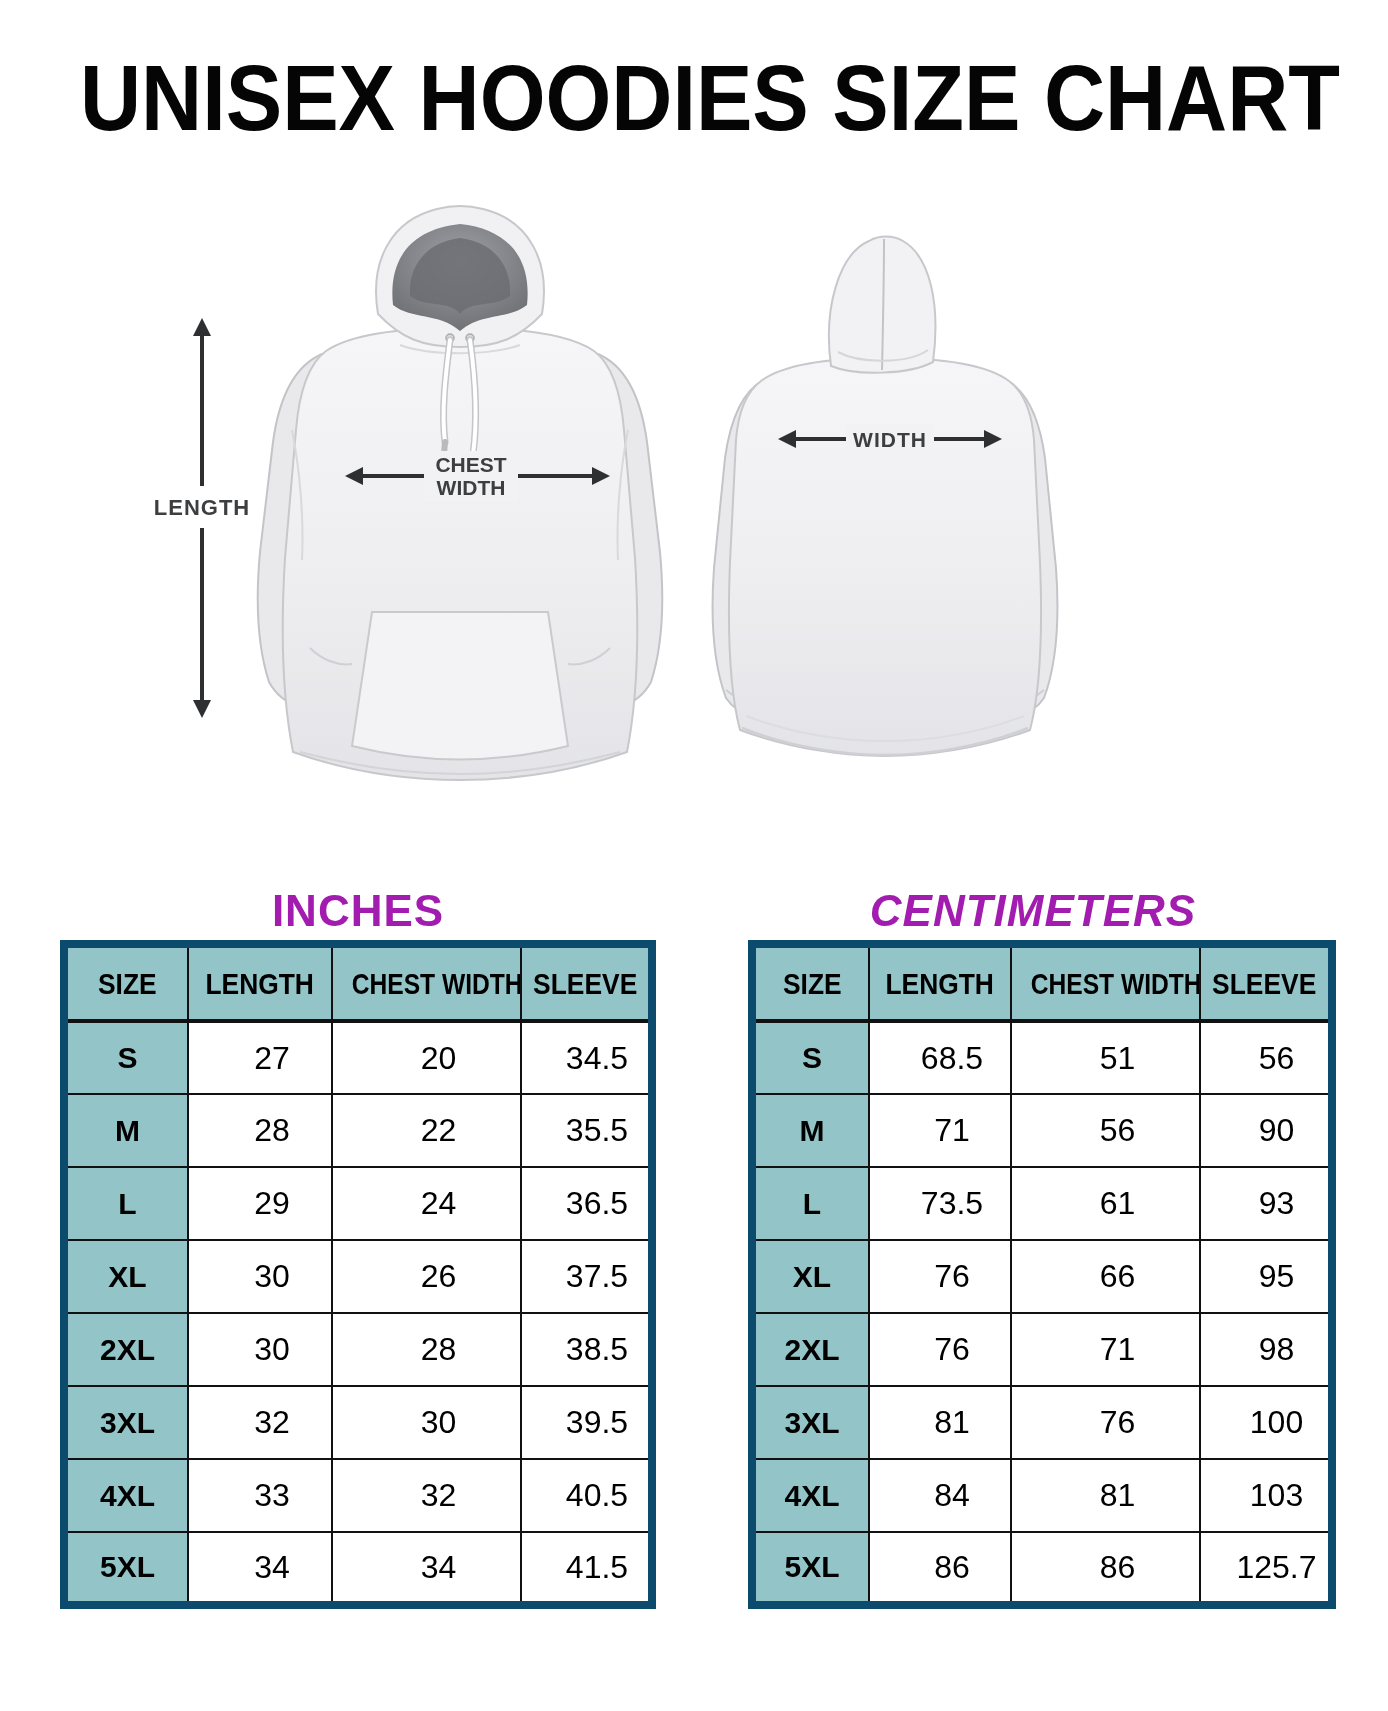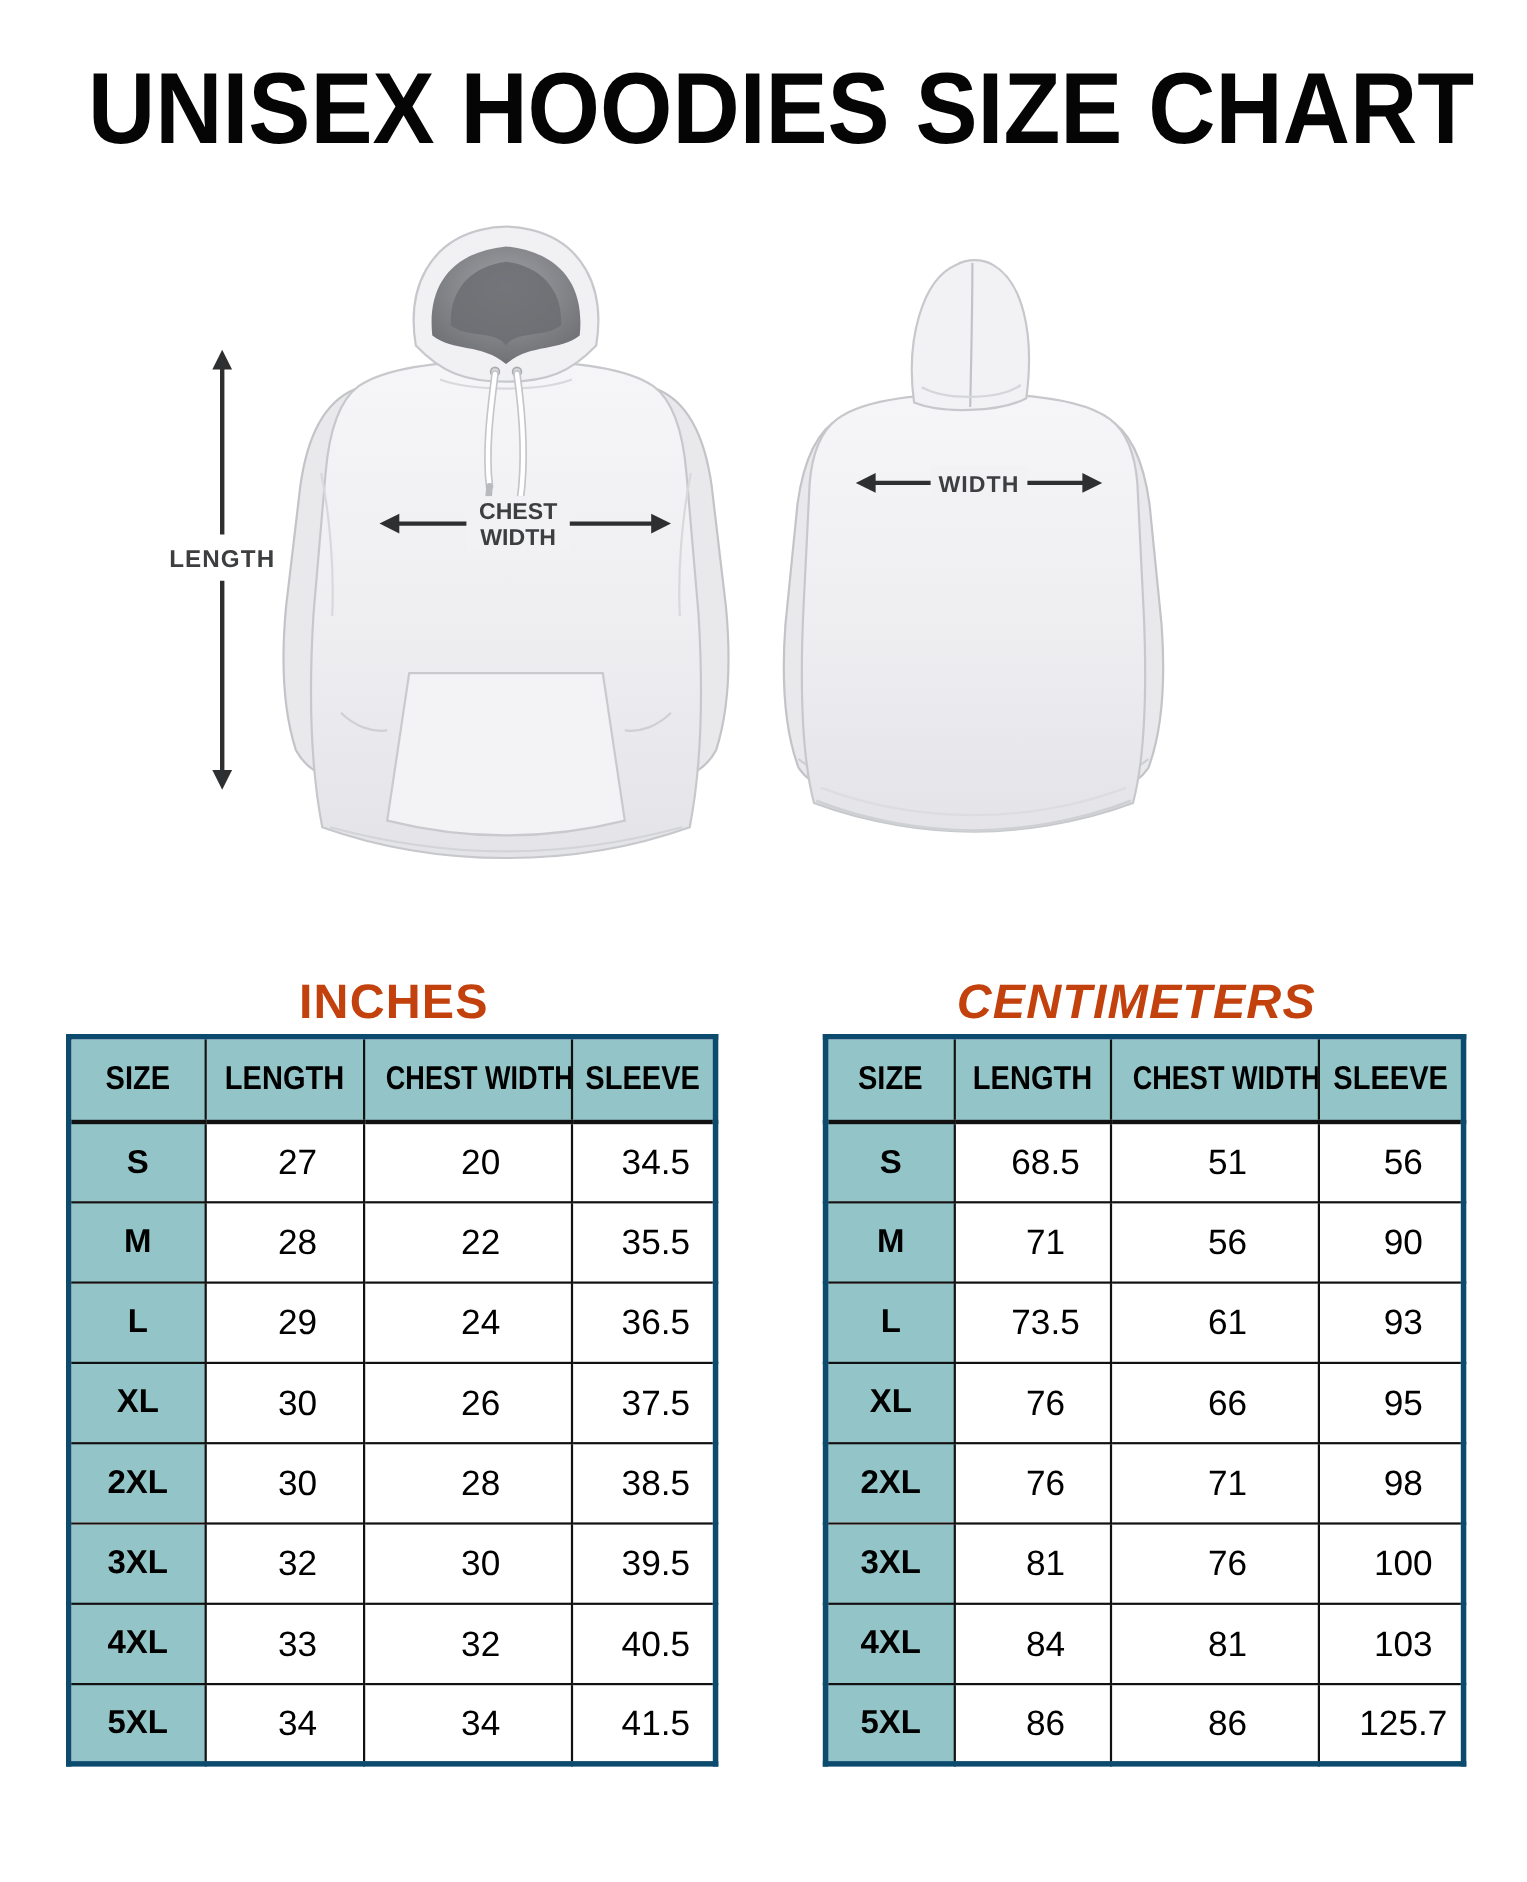--- a/index.html
+++ b/index.html
@@ -1,25 +1,25 @@
 <!DOCTYPE html>
 <html style="--teal: #93c5c8;"><head>
 <meta charset="utf-8">
 <style>
   html,body{margin:0;padding:0;background:#ffffff;}
   .page{position:relative;width:1388px;height:1711px;background:#fff;overflow:hidden;
         font-family:"Liberation Sans", sans-serif;color:#000;}
   .title-svg{position:absolute;left:0;top:0;}
   .figure-svg{position:absolute;left:0;top:0;}
   .heading{position:absolute;top:886px;font-weight:bold;font-size:44px;letter-spacing:1px;
-           text-align:center;white-space:nowrap;color:#c2410c;}
+           text-align:center;white-space:nowrap;color:#a21caf;}
   #inches-heading{left:233px;width:250px;}
   #cm-heading{left:868px;width:330px;font-style:italic;}
   table.size-table{position:absolute;top:940px;border-collapse:collapse;table-layout:fixed;
-                   background:#fff;border:5px solid #0c4a6e;}
+                   background:#fff;border:8px solid #0c4a6e;}
   #inches-table{left:60px;width:588px;}
   #cm-table{left:748px;width:580px;}
   .size-table th,.size-table td{border:2px solid #111;text-align:center;vertical-align:middle;
                                 padding:0;overflow:hidden;}
   .size-table thead tr{height:77px;}
   .size-table tbody tr{height:73px;}
   .size-table thead th{background:var(--teal,#93c5c8);font-size:30px;font-weight:bold;
                        border-bottom:4px solid #111;}
   .size-table tbody th.size-col{background:var(--teal,#93c5c8);font-size:30px;font-weight:bold;}
   .size-table tbody td{font-size:32px;font-weight:normal;padding-left:24px;}

